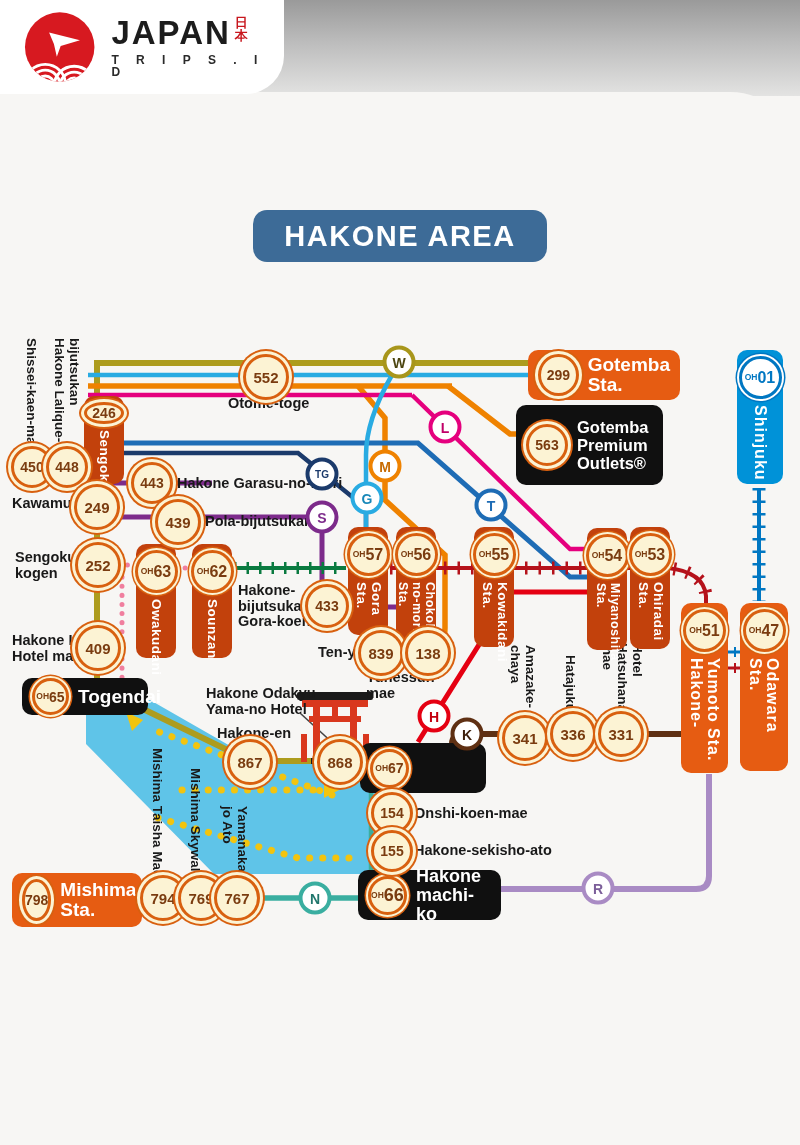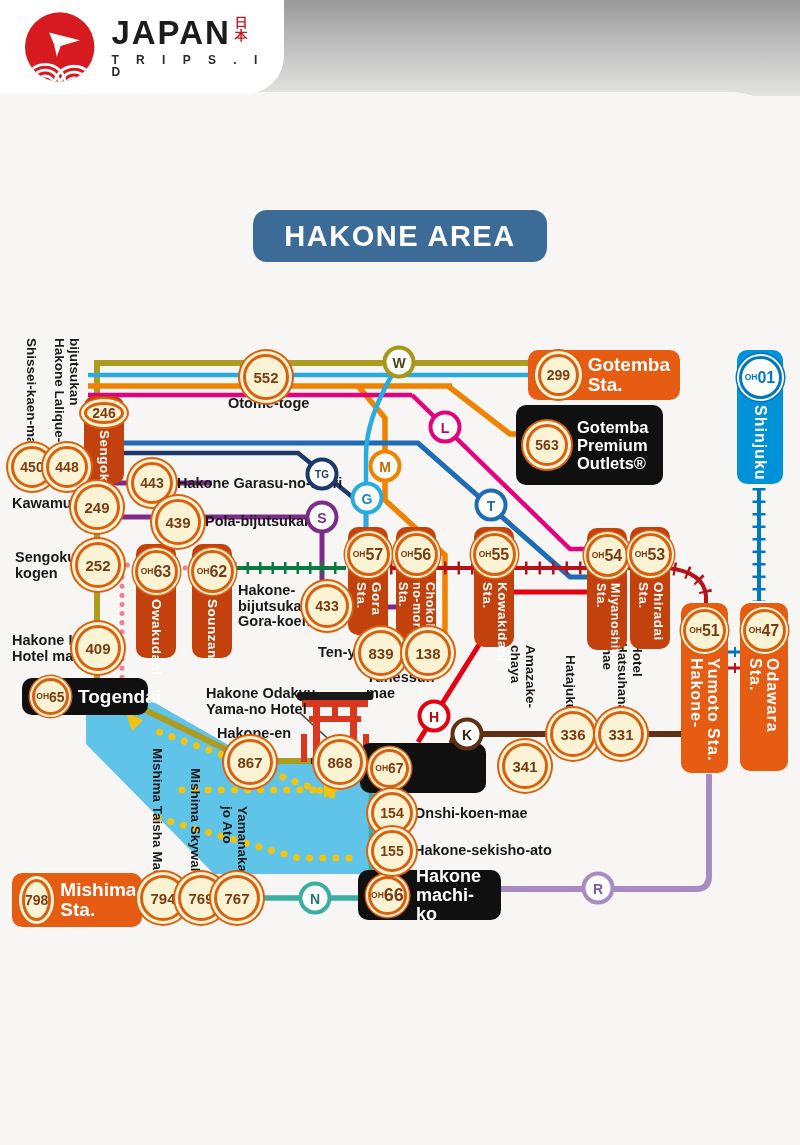--- a/index.html
+++ b/index.html
@@ -337,21 +337,21 @@
   <div class="stop" style="left:152px;top:483px;width:36px;height:36px;font-size:14px;">443</div>
   <div class="stop" style="left:97px;top:507px;">249</div>
   <div class="stop" style="left:178px;top:522px;">439</div>
   <div class="stop" style="left:98px;top:565px;">252</div>
   <div class="stop" style="left:98px;top:648px;">409</div>
   <div class="stop" style="left:327px;top:606px;width:38px;height:38px;font-size:14px;">433</div>
   <div class="stop" style="left:381px;top:653px;">839</div>
   <div class="stop" style="left:428px;top:653px;">138</div>
   <div class="stop" style="left:250px;top:762px;">867</div>
   <div class="stop" style="left:340px;top:762px;">868</div>
-  <div class="stop" style="left:525px;top:766px;">341</div>
+  <div class="stop" style="left:525px;top:738px;">341</div>
   <div class="stop" style="left:573px;top:734px;">336</div>
   <div class="stop" style="left:621px;top:734px;">331</div>
   <div class="stop" style="left:392px;top:813px;width:36px;height:36px;font-size:14px;">154</div>
   <div class="stop" style="left:392px;top:851px;width:36px;height:36px;font-size:14px;">155</div>
   <div class="stop" style="left:163px;top:898px;">794</div>
   <div class="stop" style="left:201px;top:898px;">769</div>
   <div class="stop" style="left:237px;top:898px;">767</div>
 
   <div class="lb" style="left:399px;top:362px;border-color:#a8961b;color:#4c4510;">W</div>
   <div class="lb" style="left:445px;top:427px;border-color:#e5007e;color:#c00068;">L</div>

